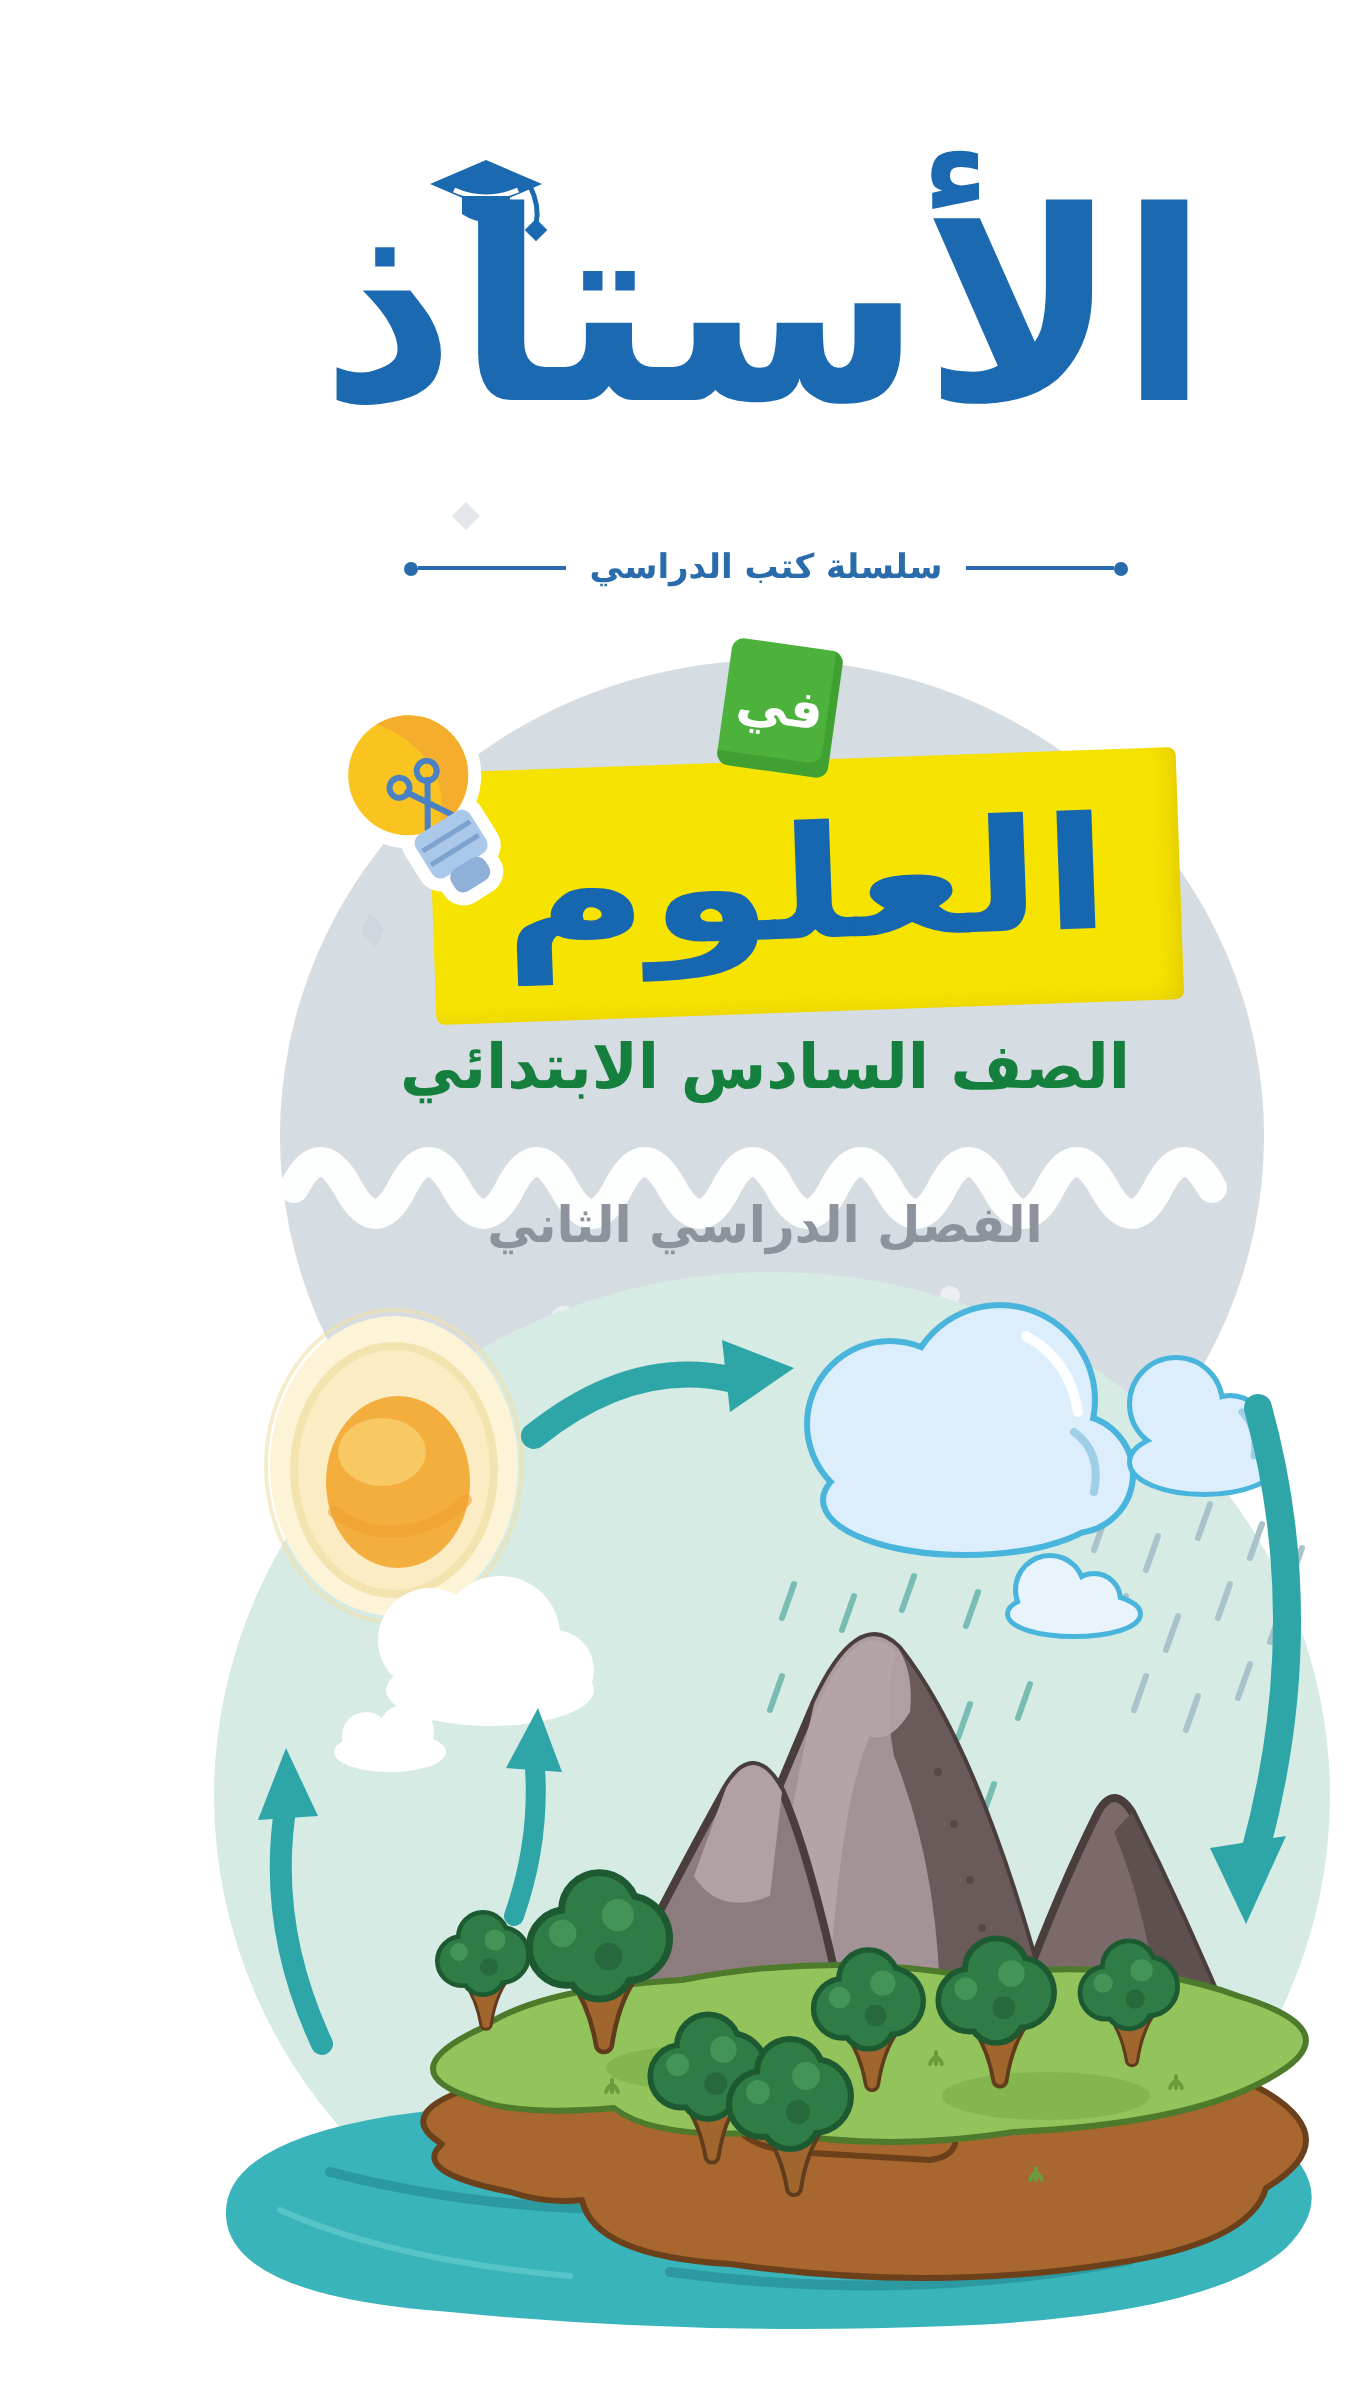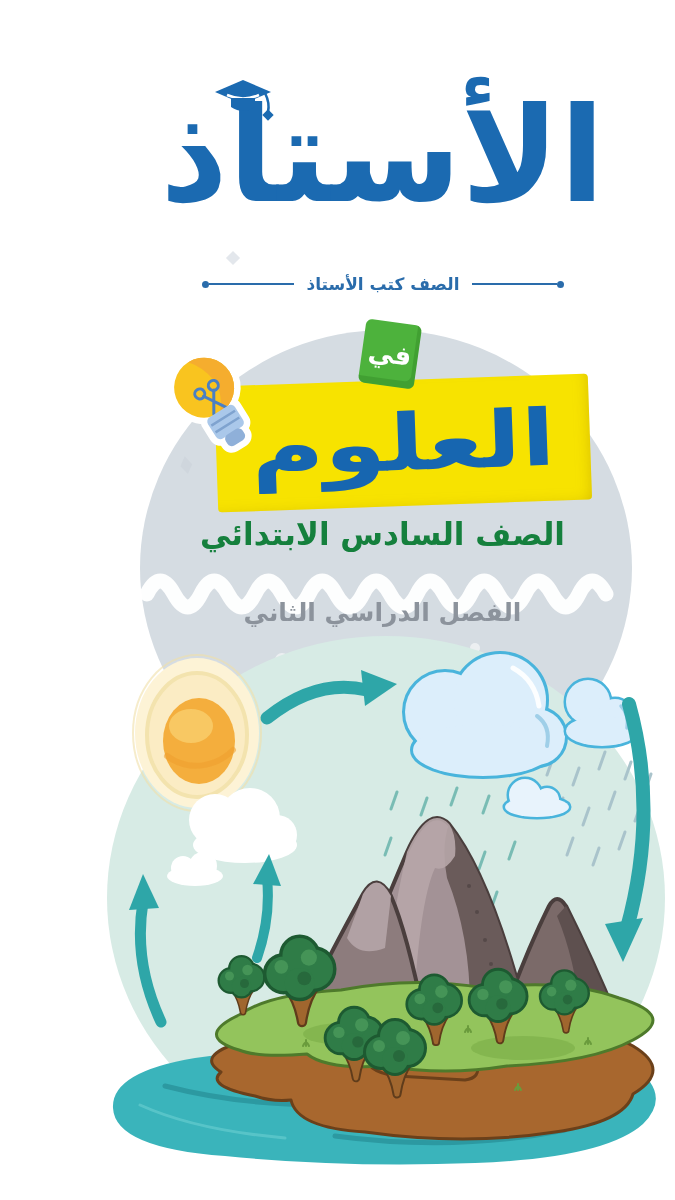--- a/index.html
+++ b/index.html
@@ -247,21 +247,21 @@
     <polygon points="30,2 58,14 30,26 2,14" fill="#1b6ab1"></polygon>
     <path d="M14,17 q16,7 32,0" stroke="#ffffff" stroke-width="2.5" fill="none"></path>
     <path d="M18,20 v9 q12,8 24,0 v-9" fill="#1b6ab1"></path>
     <path d="M52,15 q5,10 3,19" stroke="#1b6ab1" stroke-width="2.5" fill="none"></path>
     <rect x="51" y="33" width="8" height="8" transform="rotate(45 55 37)" fill="#1b6ab1"></rect>
   </svg>
 
   <div class="tagline">
     <span class="dot"></span>
     <span class="tl"></span>
-    <span class="tg-text">الصف كتب الأستاذ</span>
+    <span class="tg-text">سلسلة كتب الدراسي</span>
     <span class="tl"></span>
     <span class="dot"></span>
   </div>
 
   <div class="badge">
     <span>في</span>
   </div>
 
   <div class="subject-box">
     <span class="subject">العلوم</span>

